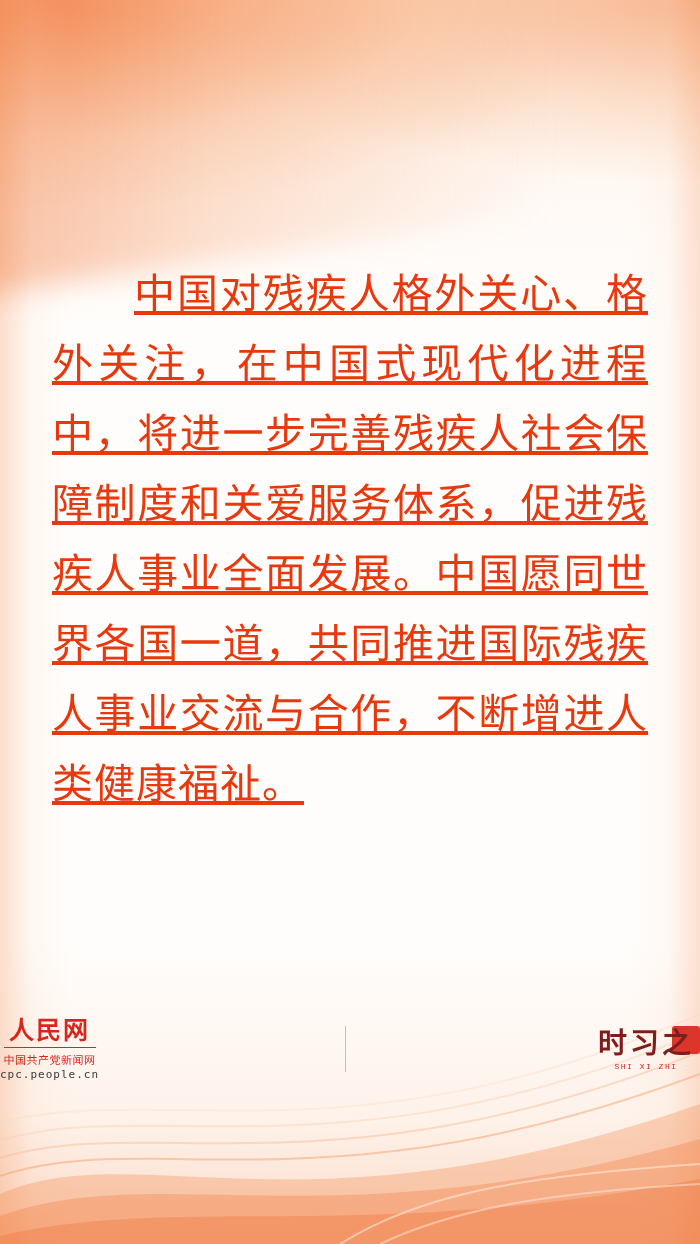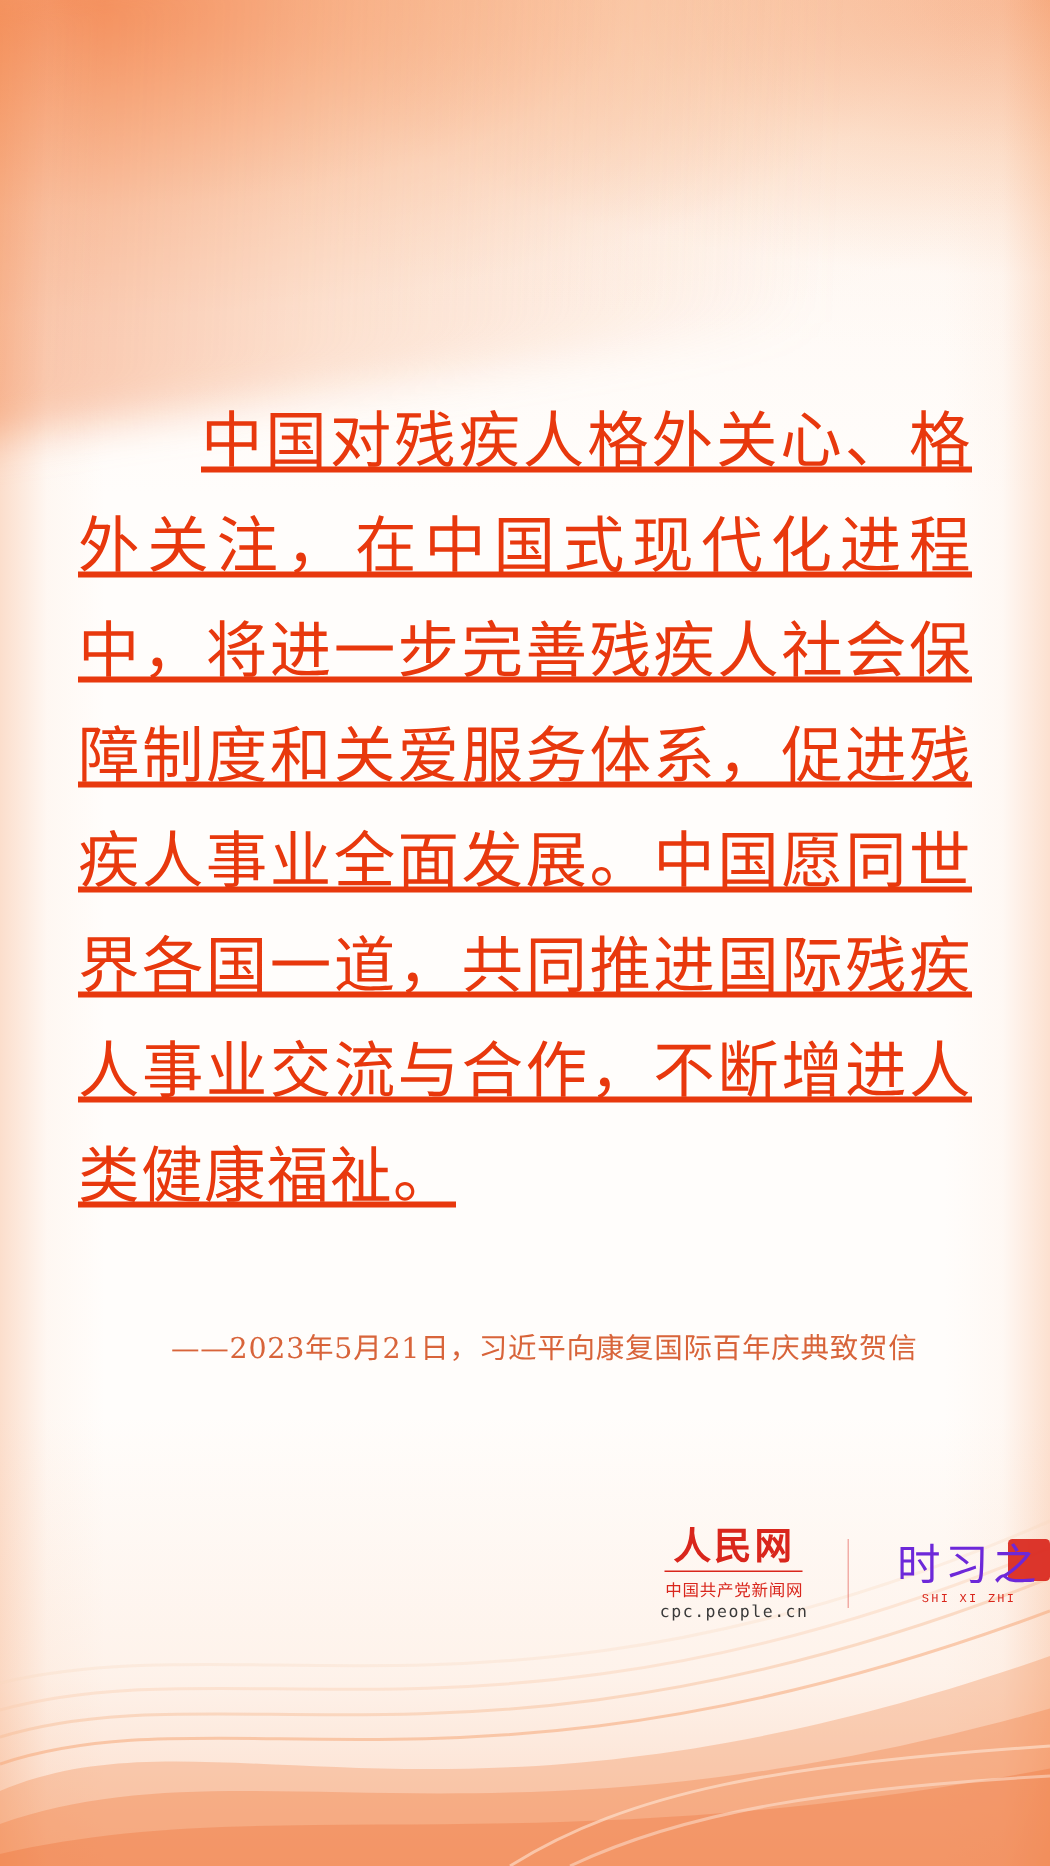--- a/index.html
+++ b/index.html
@@ -104,21 +104,21 @@
     font-family: "DejaVu Serif", "Liberation Serif", serif;
   }
 
   
   .logos {
     position: absolute;
     top: 1018px;
     left: 0;
     width: 700px;
     display: flex;
-    justify-content: flex-end;
+    justify-content: space-between;
     align-items: center;
     gap: 26px;
   }
   .logo-people {
     display: flex;
     flex-direction: column;
     align-items: center;
     line-height: 1;
   }
   .logo-people-main {
@@ -150,23 +150,23 @@
     background: rgba(217,38,28,0.35);
   }
   .logo-shixi {
     position: relative;
     display: flex;
     flex-direction: column;
     align-items: center;
     padding: 4px 6px 3px 6px;
   }
   .logo-shixi-main {
-    color: #6d28d9;
+    color: #7f1d1d;
     font-size: 29px;
-    font-weight: normal;
+    font-weight: bold;
     letter-spacing: 3px;
     font-family: "DejaVu Serif", "Liberation Serif", serif;
     line-height: 1.1;
     position: relative;
     z-index: 2;
   }
   .logo-shixi-seal {
     position: absolute;
     right: 0px;
     top: 2px;
@@ -207,21 +207,20 @@
       <path d="M0,178 C170,138 350,222 700,70" fill="none" stroke="rgba(250,214,188,0.30)" stroke-width="2"></path>
       <path d="M340,300 C420,250 520,232 700,220" fill="none" stroke="rgba(255,236,222,0.55)" stroke-width="2"></path>
       <path d="M380,300 C460,262 560,248 700,240" fill="none" stroke="rgba(255,240,230,0.45)" stroke-width="2"></path>
     </svg>
   </div>
 
   <div class="content">
 
     <p class="quote">中国对残疾人格外关心、格外关注，在中国式现代化进程中，将进一步完善残疾人社会保障制度和关爱服务体系，促进残疾人事业全面发展。中国愿同世界各国一道，共同推进国际残疾人事业交流与合作，不断增进人类健康福祉。</p>
 
-    <p class="attribution">——2023年5月21日，习近平向康复国际百年庆典致贺信</p>
 
     <div class="logos">
 
       <div class="logo-people">
         <span class="logo-people-main">人民网</span>
         <span class="logo-people-sub">中国共产党新闻网</span>
         <span class="logo-people-url">cpc.people.cn</span>
       </div>
 
       <div class="logo-divider"></div>

